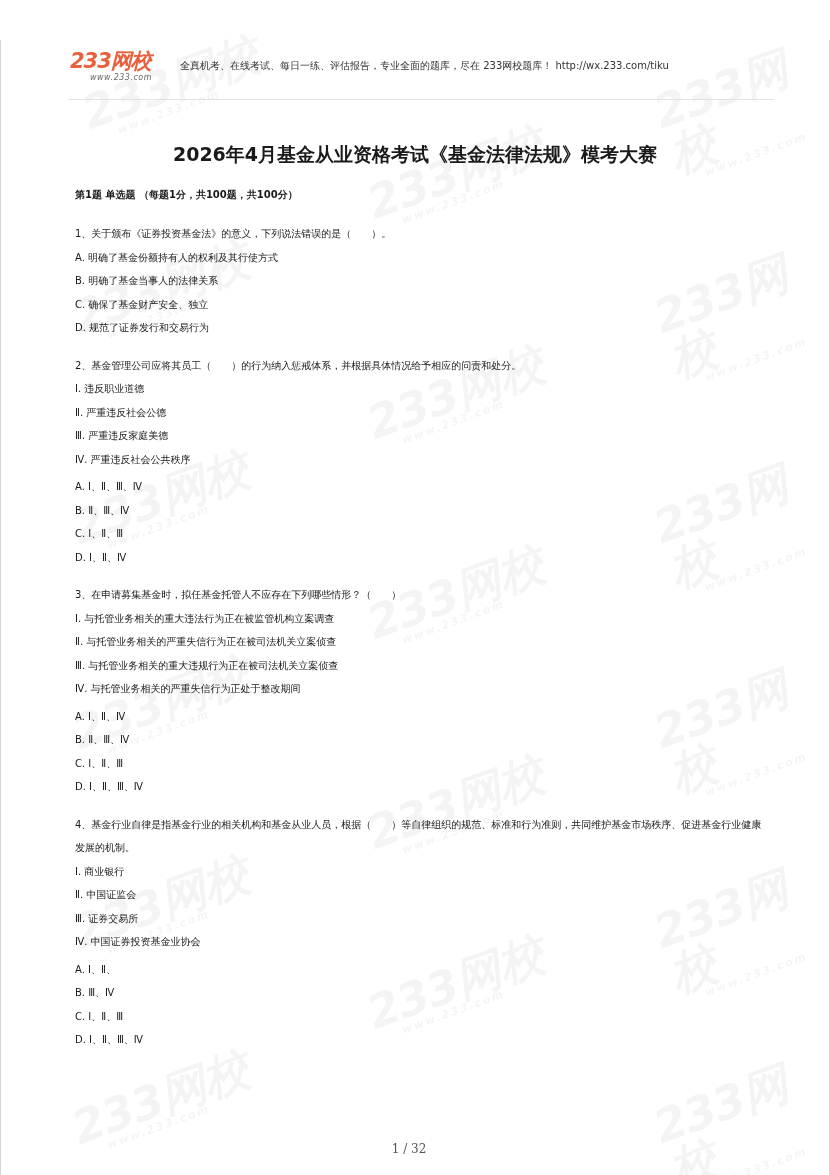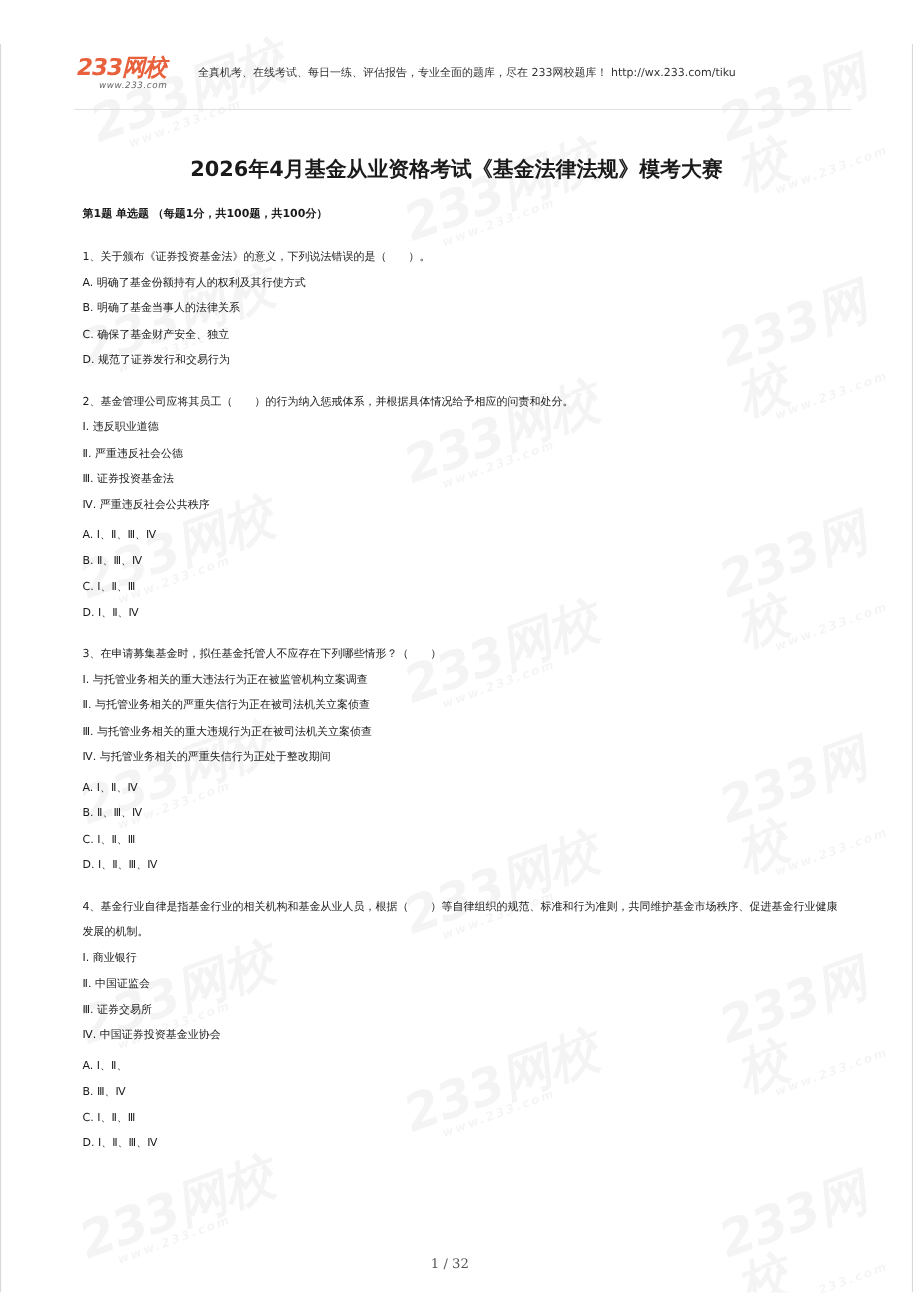--- a/index.html
+++ b/index.html
@@ -219,21 +219,21 @@
     <div class="q-opt">B. 明确了基金当事人的法律关系</div>
     <div class="q-opt">C. 确保了基金财产安全、独立</div>
     <div class="q-opt">D. 规范了证券发行和交易行为</div>
   </div>
 
   <div class="question">
     <div class="q-stem">2、基金管理公司应将其员工（　　）的行为纳入惩戒体系，并根据具体情况给予相应的问责和处分。</div>
     <div class="q-items">
       <div class="q-line">Ⅰ. 违反职业道德</div>
       <div class="q-line">Ⅱ. 严重违反社会公德</div>
-      <div class="q-line">Ⅲ. 证券投资基金法</div>
+      <div class="q-line">Ⅲ. 严重违反家庭美德</div>
       <div class="q-line">Ⅳ. 严重违反社会公共秩序</div>
     </div>
     <div class="q-opt">A. Ⅰ、Ⅱ、Ⅲ、Ⅳ</div>
     <div class="q-opt">B. Ⅱ、Ⅲ、Ⅳ</div>
     <div class="q-opt">C. Ⅰ、Ⅱ、Ⅲ</div>
     <div class="q-opt">D. Ⅰ、Ⅱ、Ⅳ</div>
   </div>
 
   <div class="question">
     <div class="q-stem">3、在申请募集基金时，拟任基金托管人不应存在下列哪些情形？（　　）</div>

